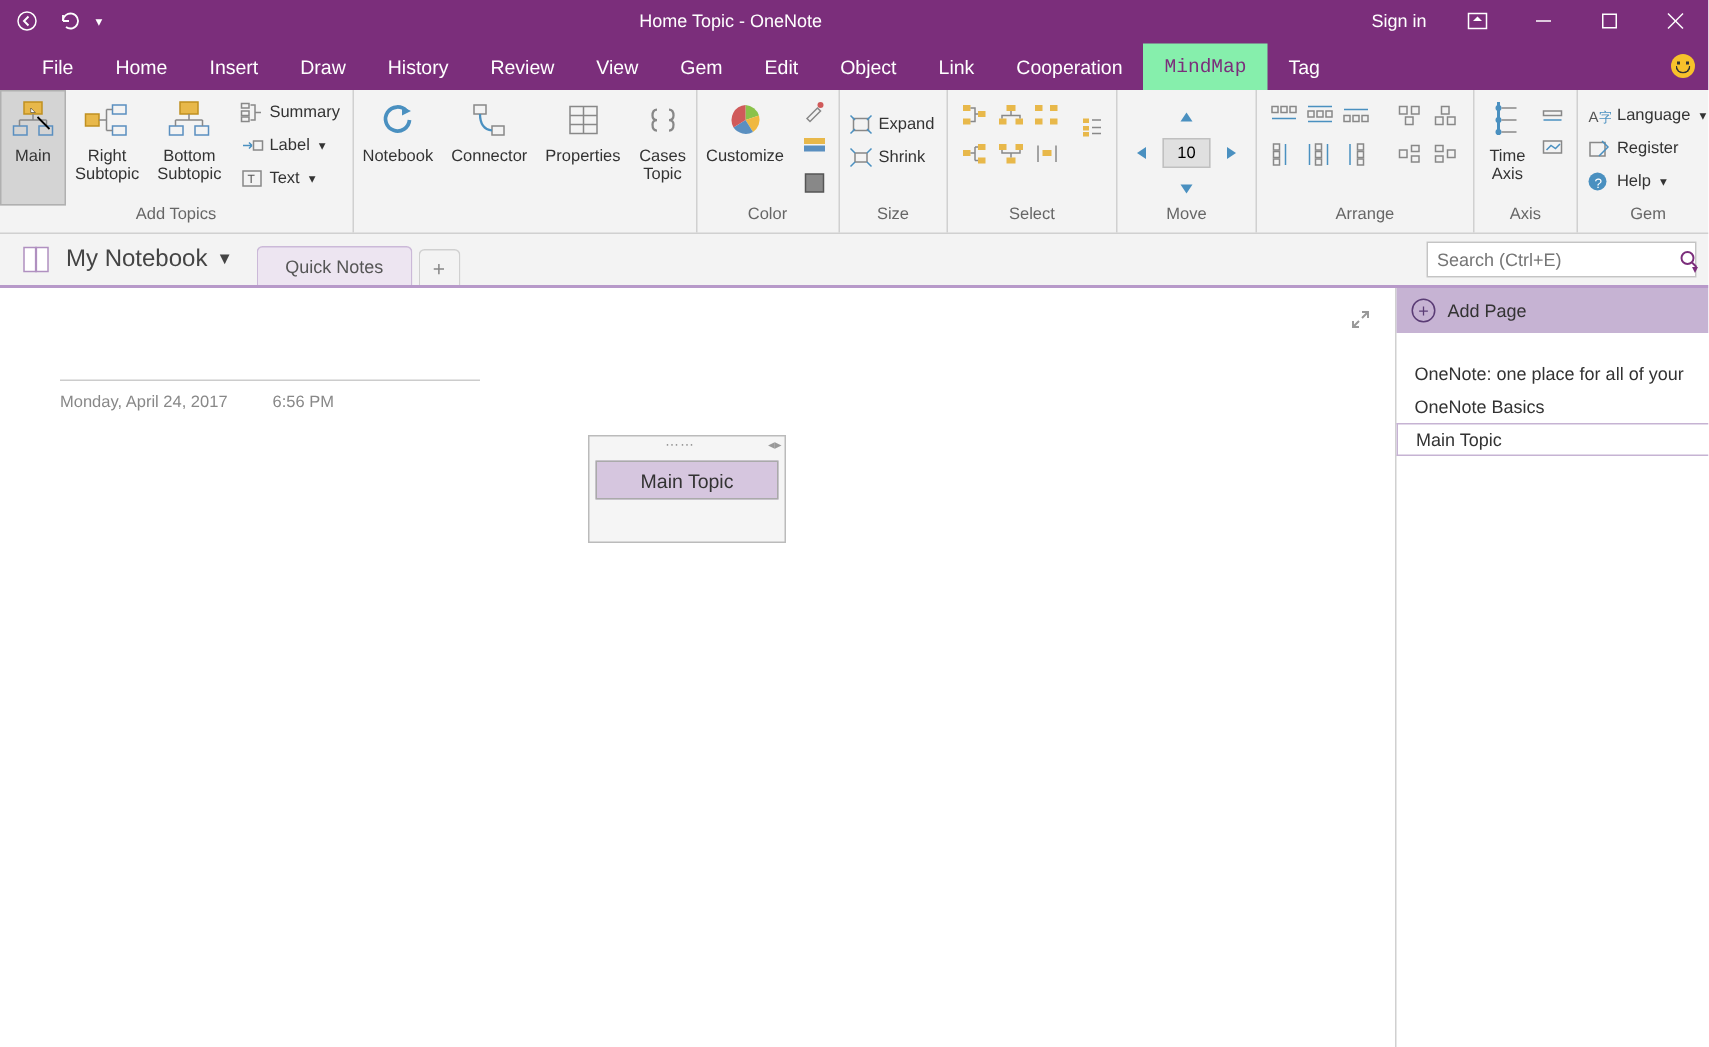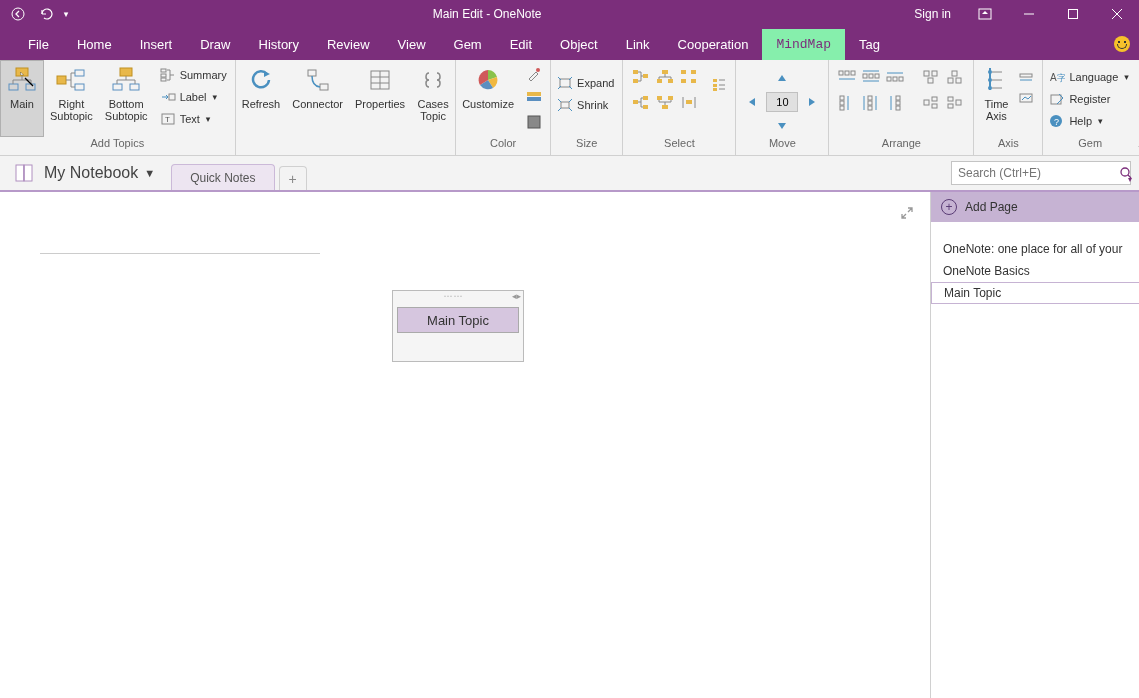--- a/index.html
+++ b/index.html
@@ -97,21 +97,21 @@
     <div class="qat-btn">
       <svg width="16" height="14" viewBox="0 0 16 14">
           <path d="M4 7 A5 5 0 1 1 6 11" fill="none" stroke="#fff" stroke-width="1.2"></path>
           <path d="M4 7 L4 3 M4 7 L8 7" fill="none" stroke="#fff" stroke-width="1.2"></path>
         </svg>
     </div>
     <div class="qat-btn" style="width:12px;">
       <span style="font-size:9px;">▾</span>
     </div>
   </div>
-  <div class="title">Main Edit  -  OneNote</div>
+  <div class="title">Home Topic  -  OneNote</div>
   <div class="win-right">
     <div class="signin">Sign in</div>
     <div class="win-btn">
       <svg width="14" height="12" viewBox="0 0 14 12">
           <rect x="1" y="1" width="12" height="10" fill="none" stroke="#fff"></rect>
           <path d="M7 3 L4 6 L10 6 Z" fill="#fff"></path>
         </svg>
     </div>
     <div class="win-btn">
       <svg width="12" height="12">
@@ -242,21 +242,21 @@
 
   <div class="ribbon-group">
     <div class="ribbon-group-body">
       <div class="ribbon-big-btn">
         <div class="ricon">
             <svg width="28" height="28" viewBox="0 0 28 28">
               <path d="M 22 14 A 8 8 0 1 1 20 8" fill="none" stroke="#4a90c0" stroke-width="2.5"></path>
               <path d="M17 5 L23 8 L17 11 Z" fill="#4a90c0"></path>
             </svg>
           </div>
-        <div class="rlabel">Refresh</div>
+        <div class="rlabel">Notebook</div>
       </div>
       <div class="ribbon-big-btn">
         <div class="ricon">
             <svg width="28" height="28" viewBox="0 0 28 28">
               <rect x="4" y="4" width="8" height="6" fill="none" stroke="#888"></rect>
               <rect x="16" y="18" width="8" height="6" fill="none" stroke="#888"></rect>
               <path d="M8 10 Q8 20 16 21" fill="none" stroke="#4a90c0" stroke-width="1.5"></path>
             </svg>
           </div>
         <div class="rlabel">Connector</div>
@@ -654,20 +654,24 @@
 
 <div class="content">
   <div class="canvas">
     <div class="expand-icon">
       <svg width="14" height="14">
           <path d="M2 8 L2 12 L6 12 M8 2 L12 2 L12 6 M2 12 L6 8 M12 2 L8 6" stroke="#999" fill="none" stroke-width="1.3"></path>
         </svg>
     </div>
     <div class="datetime">
       <div class="datetime-line"></div>
+      <div class="date-row">
+        <span>Monday, April 24, 2017</span>
+        <span>6:56 PM</span>
+      </div>
     </div>
     <div class="mindbox">
       <div class="mindbox-header">
         <span class="dots">⋯⋯</span>
         <span>◂▸</span>
       </div>
       <div class="mindbox-body">
         <div class="main-topic">Main Topic</div>
       </div>
       <div class="mindbox-pad"></div>

